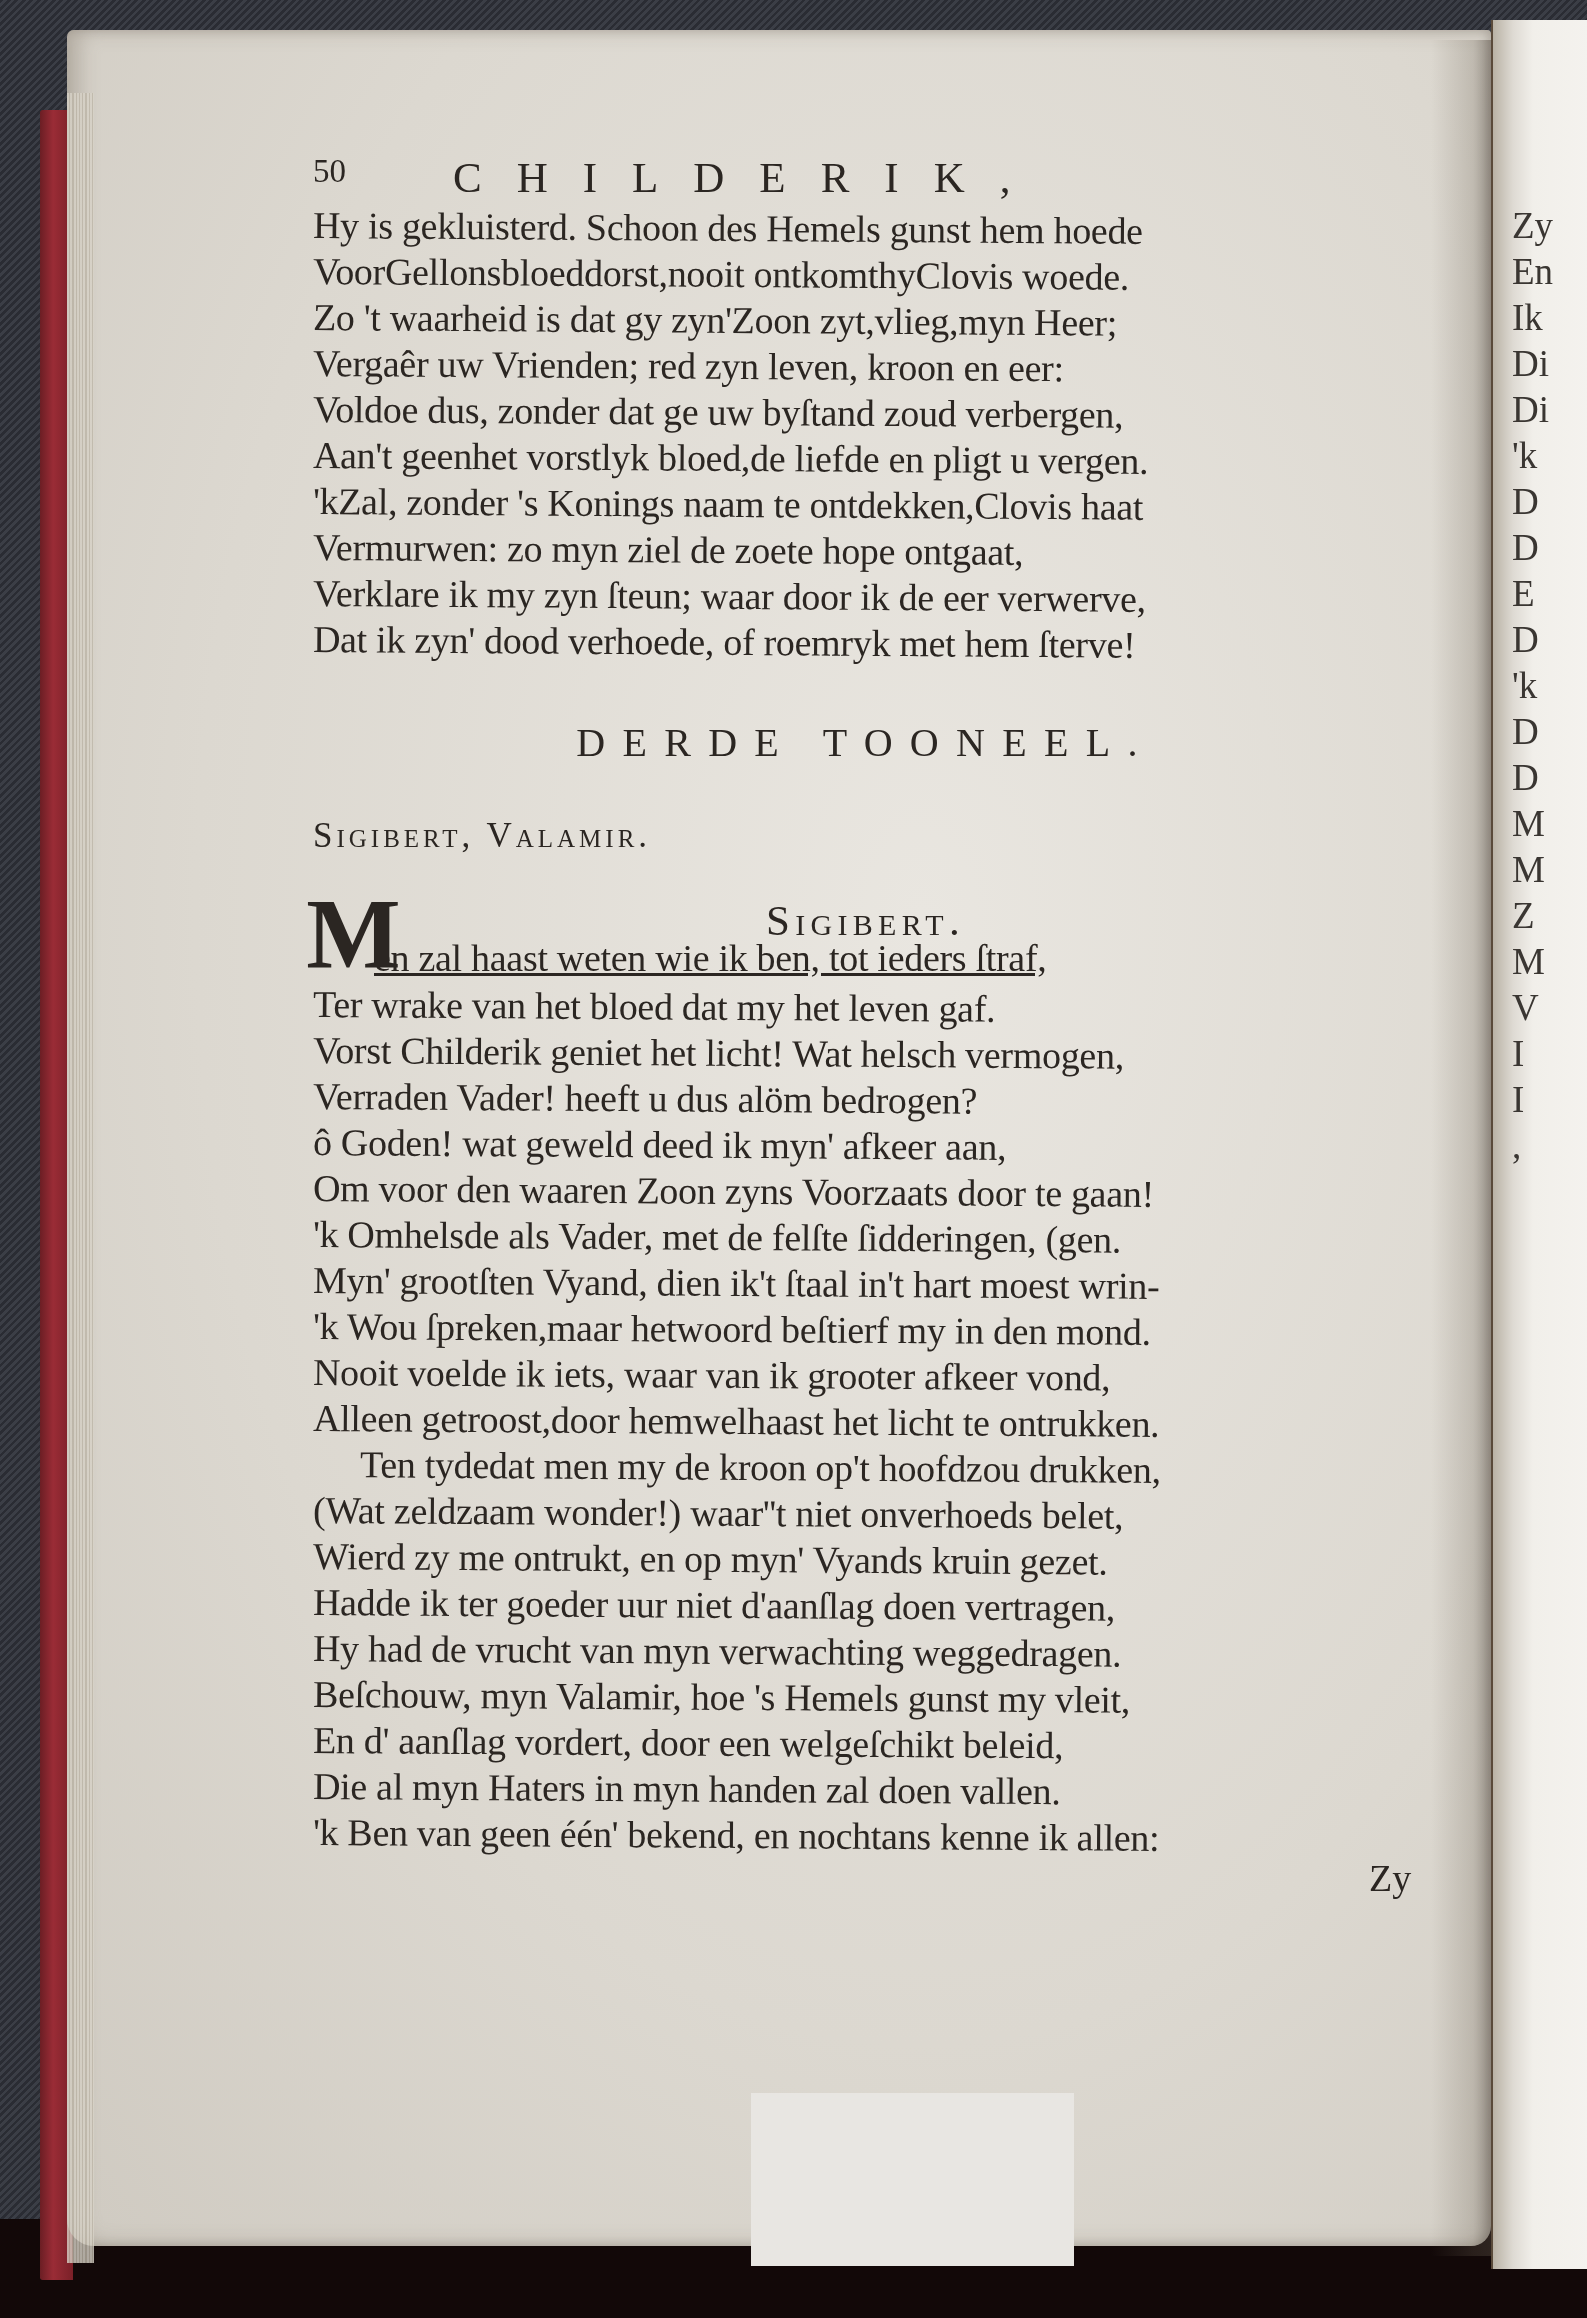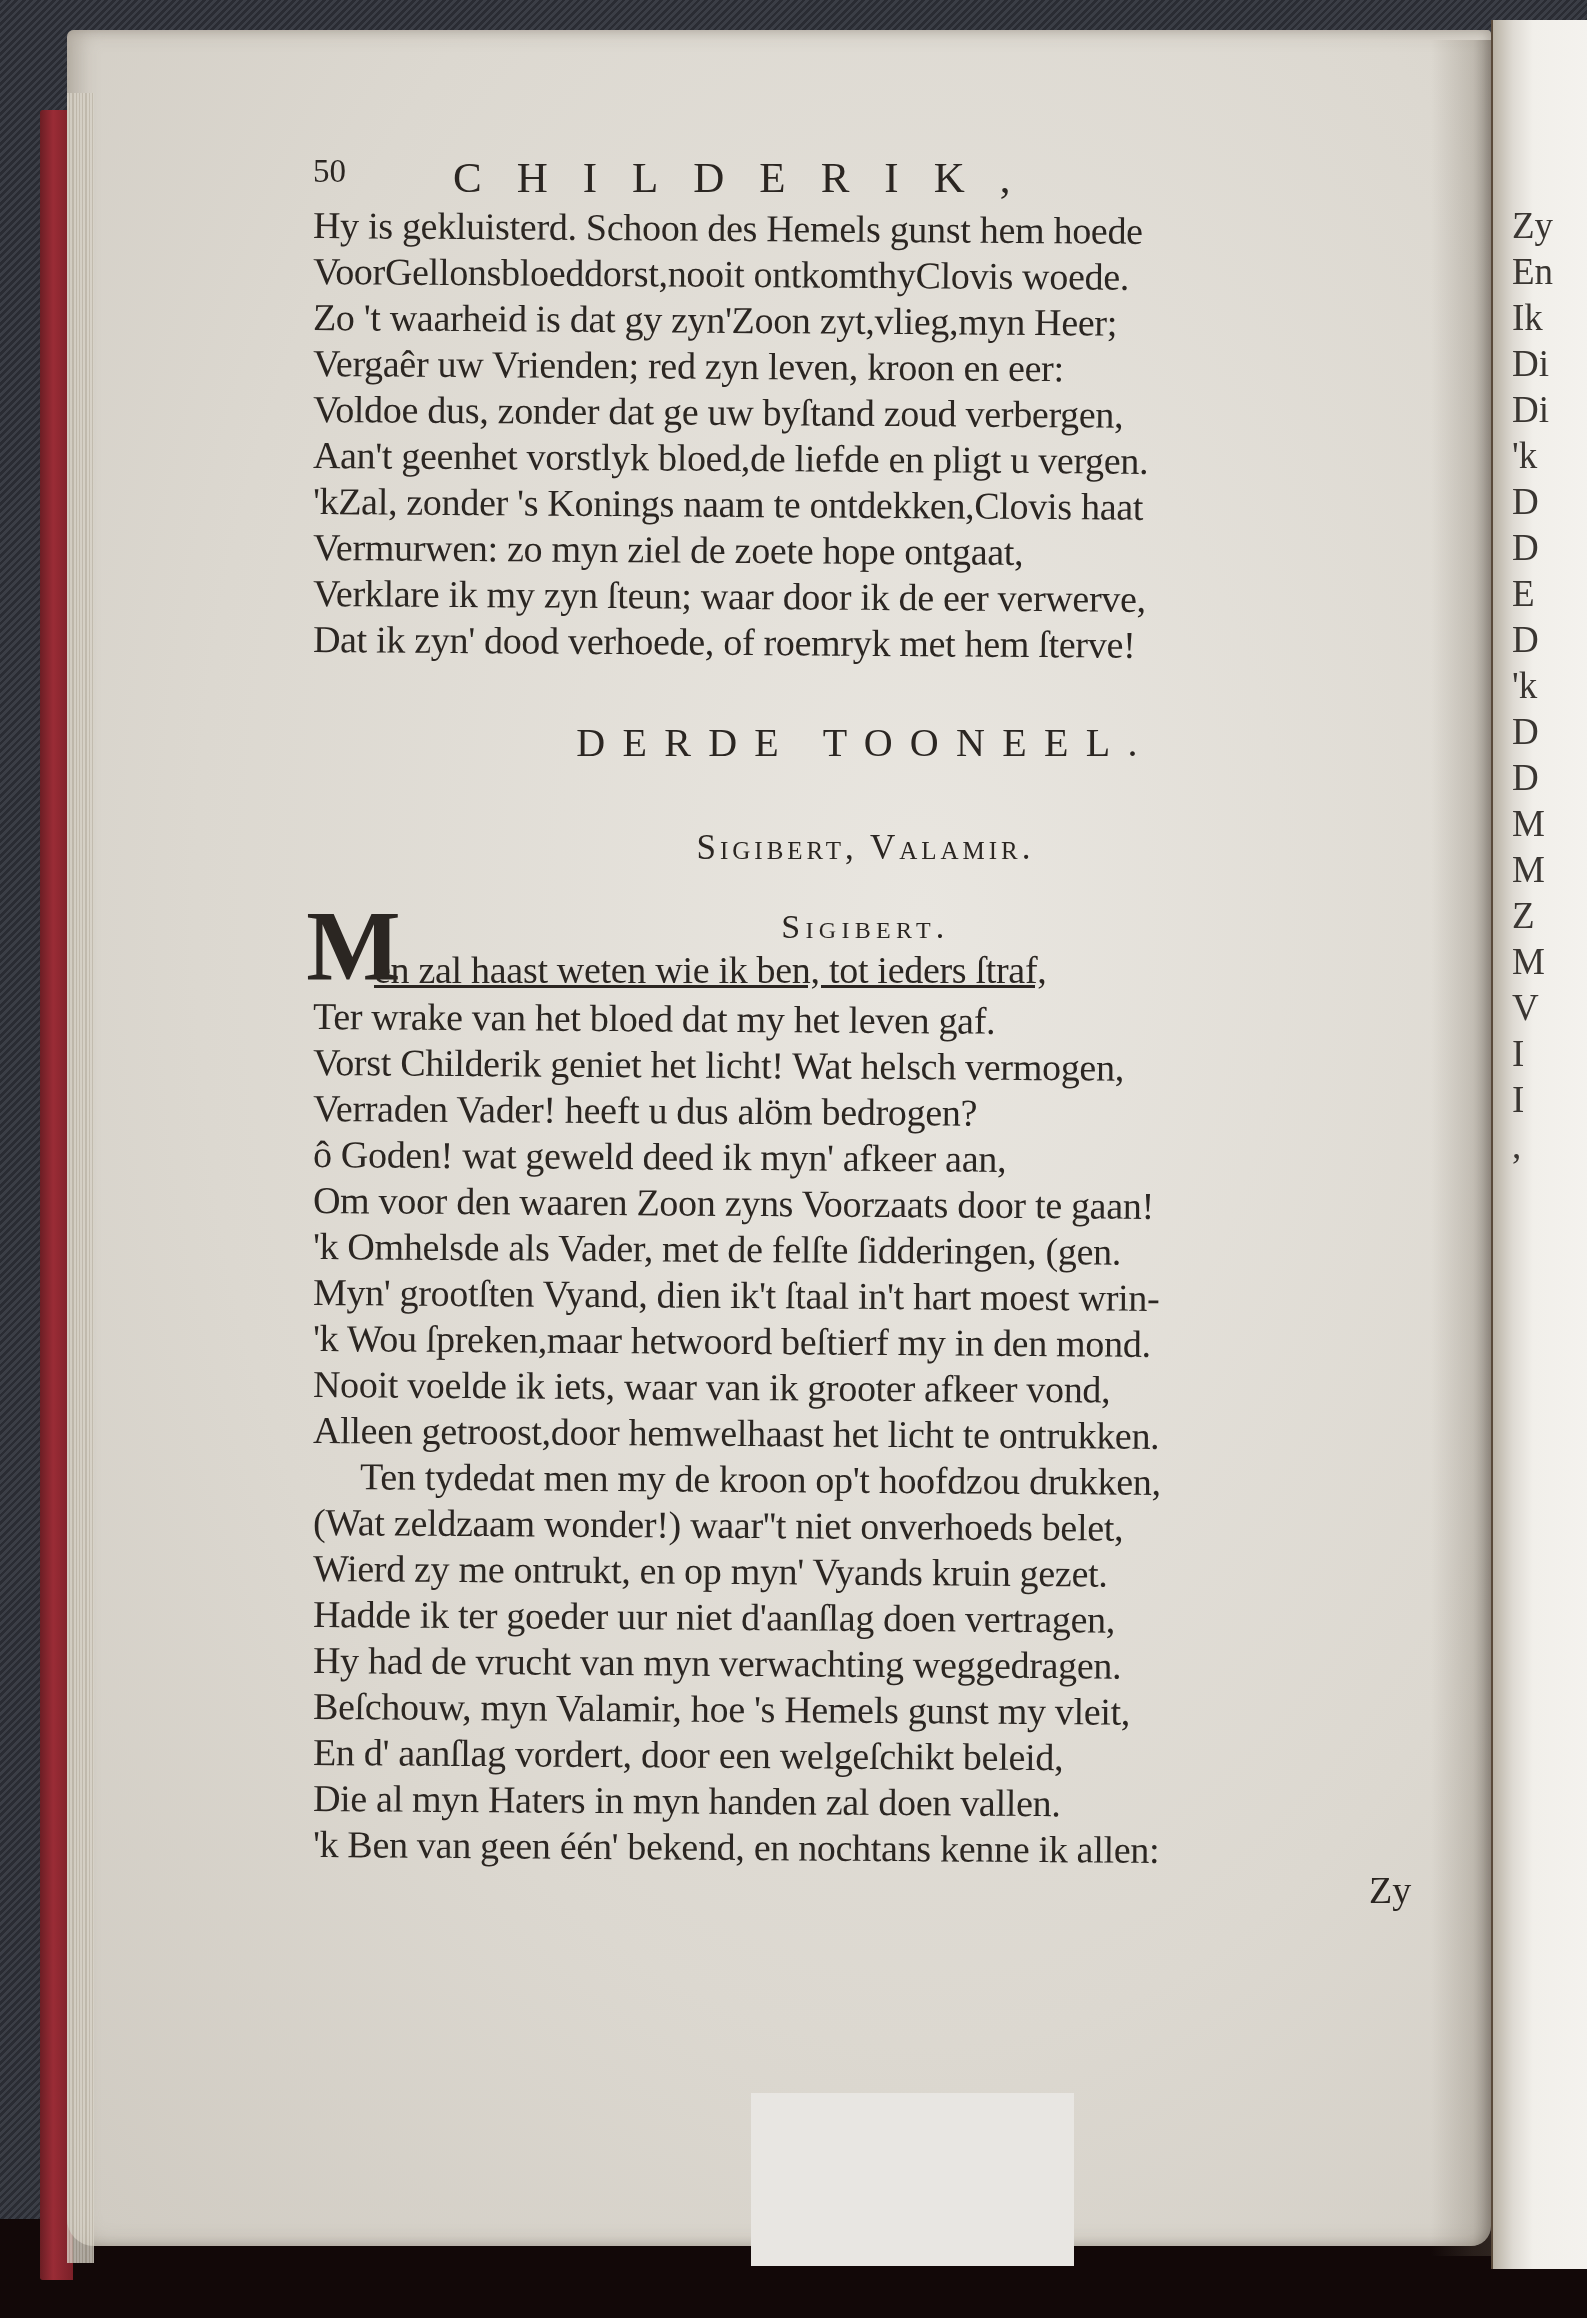--- a/index.html
+++ b/index.html
@@ -111,30 +111,29 @@
       transform-origin: left center;
     }
     .scene-heading {
       text-align: center;
       font-size: 40px;
       letter-spacing: 17.3px;
       margin-top: 56px;
       height: 60px;
     }
     .characters {
-      text-align: center;
       font-size: 35px;
       font-variant: small-caps;
       letter-spacing: 4px;
-      margin-top: 49px;
+      margin-top: 37px;
       height: 53px;
     }
     .speaker {
       text-align: center;
-      font-size: 34px;
+      font-size: 43px;
       font-variant: small-caps;
       letter-spacing: 5.3px;
       margin-top: 27px;
       height: 40px;
       position: relative;
     }
     .dropcap-line {
       position: relative;
       display: block;
       height: 46px;

